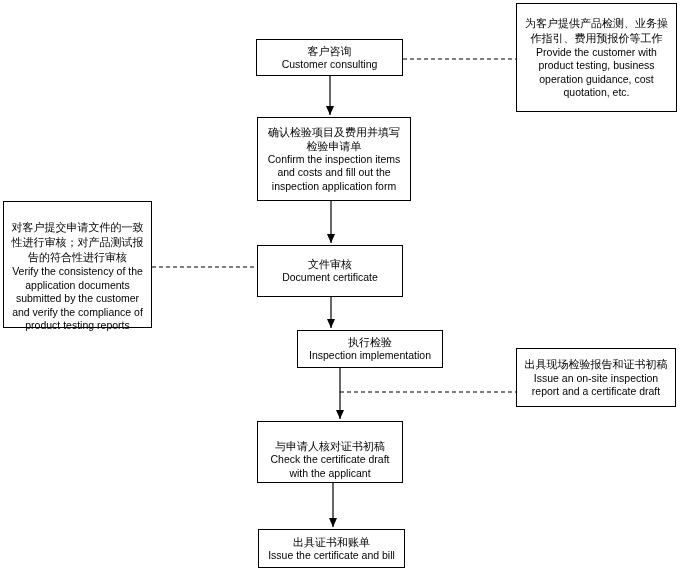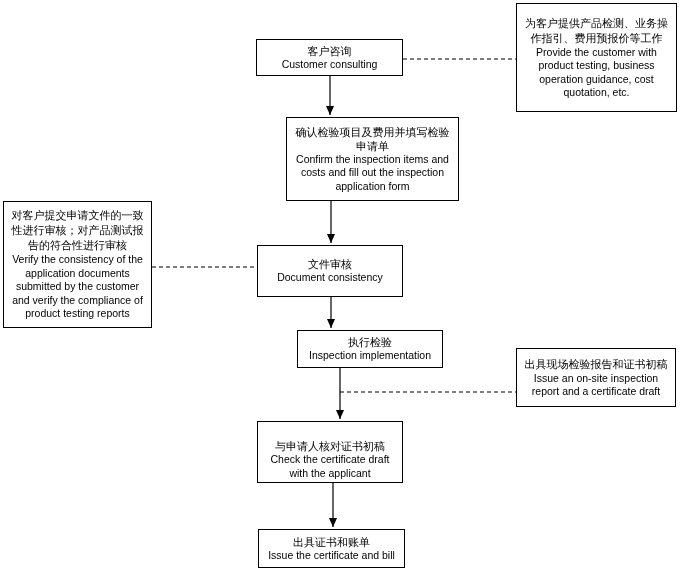--- a/index.html
+++ b/index.html
@@ -60,28 +60,28 @@
     <line x1="403" y1="59" x2="516" y2="59" stroke="#000000" stroke-width="1.2" stroke-dasharray="4 3"></line>
     <line x1="152" y1="267" x2="257" y2="267" stroke="#000000" stroke-width="1.2" stroke-dasharray="4 3"></line>
     <line x1="340" y1="392" x2="516" y2="392" stroke="#000000" stroke-width="1.2" stroke-dasharray="4 3"></line>
   </svg>
 
   <div class="box" style="left:256px; top:39px; width:147px; height:37px;">
     <div class="zh">客户咨询</div>
     <div class="en">Customer consulting</div>
   </div>
 
-  <div class="box" style="left:257px; top:117px; width:173px; height:84px;margin-left:29px;">
+  <div class="box" style="left:257px; top:117px; width:154px; height:84px;">
     <div class="zh">确认检验项目及费用并填写检验申请单</div>
     <div class="en">Confirm the inspection items and costs and fill out the inspection application form</div>
   </div>
 
   <div class="box" style="left:257px; top:245px; width:146px; height:52px;">
     <div class="zh">文件审核</div>
-    <div class="en">Document consistency</div>
+    <div class="en">Document certificate</div>
   </div>
 
   <div class="box" style="left:257px; top:330px; width:146px; height:38px;margin-left:40px;">
     <div class="zh">执行检验</div>
     <div class="en">Inspection implementation</div>
   </div>
 
   <div class="box" style="left:257px; top:421px; width:146px; height:62px; justify-content:flex-end; padding-top:8px;">
     <div class="zh">与申请人核对证书初稿</div>
     <div class="en">Check the certificate draft with the applicant</div>
@@ -90,21 +90,21 @@
   <div class="box annotation" style="left:516px; top:3px; width:161px; height:109px;">
     <div class="zh">为客户提供产品检测、业务操作指引、费用预报价等工作</div>
     <div class="en">Provide the customer with product testing, business operation guidance, cost quotation, etc.</div>
   </div>
 
   <div class="box" style="left:258px; top:529px; width:147px; height:39px;">
     <div class="zh">出具证书和账单</div>
     <div class="en">Issue the certificate and bill</div>
   </div>
 
-  <div class="box annotation" style="left:3px; top:201px; width:149px; height:127px; justify-content:flex-start; padding-top:6px;">
+  <div class="box annotation" style="left:3px; top:201px; width:149px; height:127px; justify-content:flex-start; padding-top:18px;">
     <div class="zh">对客户提交申请文件的一致性进行审核；对产品测试报告的符合性进行审核</div>
     <div class="en">Verify the consistency of the application documents submitted by the customer and verify the compliance of product testing reports</div>
   </div>
 
   <div class="box annotation" style="left:516px; top:348px; width:160px; height:59px;">
     <div class="zh">出具现场检验报告和证书初稿</div>
     <div class="en">Issue an on-site inspection report and a certificate draft</div>
   </div>
 
 </div>

